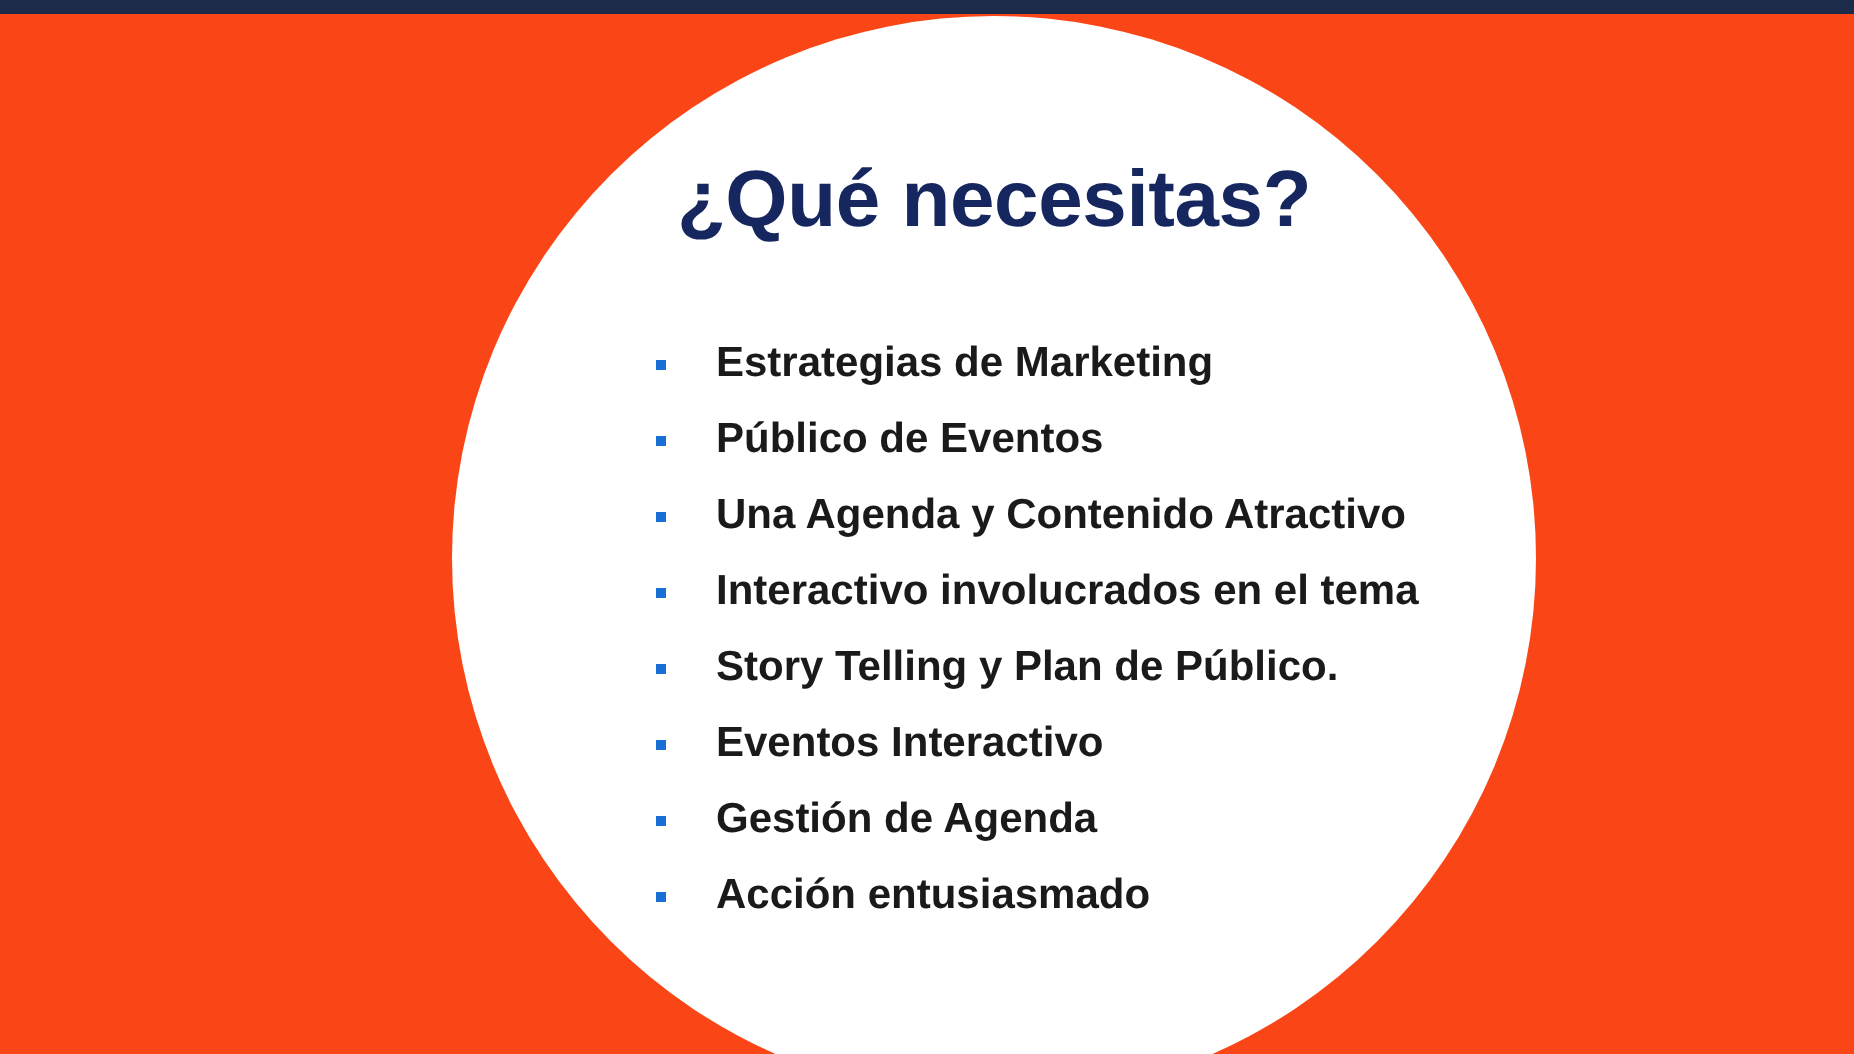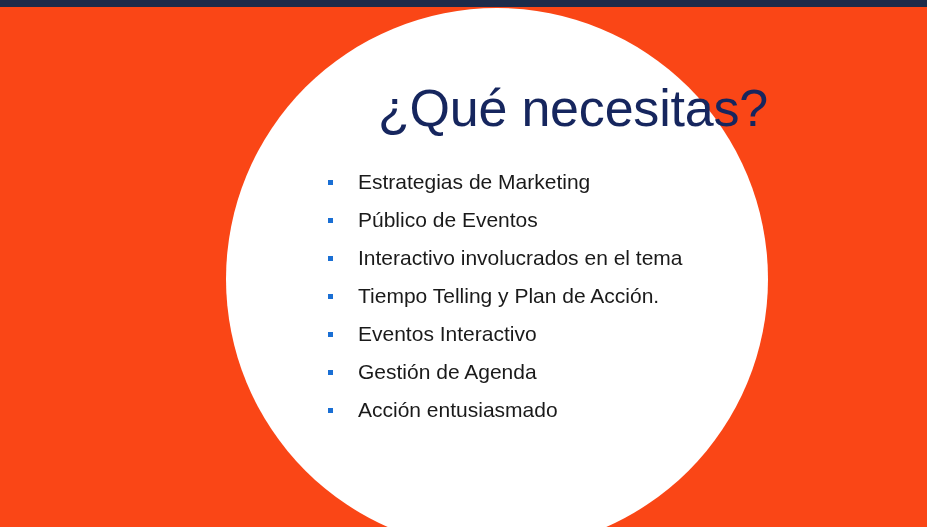--- a/index.html
+++ b/index.html
@@ -37,24 +37,24 @@
     left: 226px;
     top: 8px;
     width: 542px;
     height: 519px;
   }
   #title {
     position: absolute;
     left: 0;
     top: 70px;
     width: 542px;
-    text-align: right;
+    text-align: center;
     color: #16265E;
-    font-size: 52px;
-    font-weight: normal;
+    font-size: 40px;
+    font-weight: bold;
     letter-spacing: -0.2px;
     white-space: nowrap;
   }
   #bullet-list {
     position: absolute;
     left: 0;
     top: 155px;
     width: 542px;
     list-style: none;
     margin: 0;
@@ -72,20 +72,21 @@
   #bullet-list li .bullet-dot {
     position: absolute;
     left: 102px;
     top: 17px;
     width: 5px;
     height: 5px;
     background: #1A6FD4;
   }
   #bullet-list li .bullet-text {
     display: inline;
+    font-weight: bold;
   }
 </style>
 </head>
 <body>
 
 <div id="slide">
 
   <div id="top-bar"></div>
 
   <div id="circle"></div>
@@ -98,25 +99,29 @@
       <li>
         <span class="bullet-dot"></span>
         <span class="bullet-text">Estrategias de Marketing</span>
       </li>
       <li>
         <span class="bullet-dot"></span>
         <span class="bullet-text">Público de Eventos</span>
       </li>
       <li>
         <span class="bullet-dot"></span>
+        <span class="bullet-text">Una Agenda y Contenido Atractivo</span>
+      </li>
+      <li>
+        <span class="bullet-dot"></span>
         <span class="bullet-text">Interactivo involucrados en el tema</span>
       </li>
       <li>
         <span class="bullet-dot"></span>
-        <span class="bullet-text">Tiempo Telling y Plan de Acción.</span>
+        <span class="bullet-text">Story Telling y Plan de Público.</span>
       </li>
       <li>
         <span class="bullet-dot"></span>
         <span class="bullet-text">Eventos Interactivo</span>
       </li>
       <li>
         <span class="bullet-dot"></span>
         <span class="bullet-text">Gestión de Agenda</span>
       </li>
       <li>

